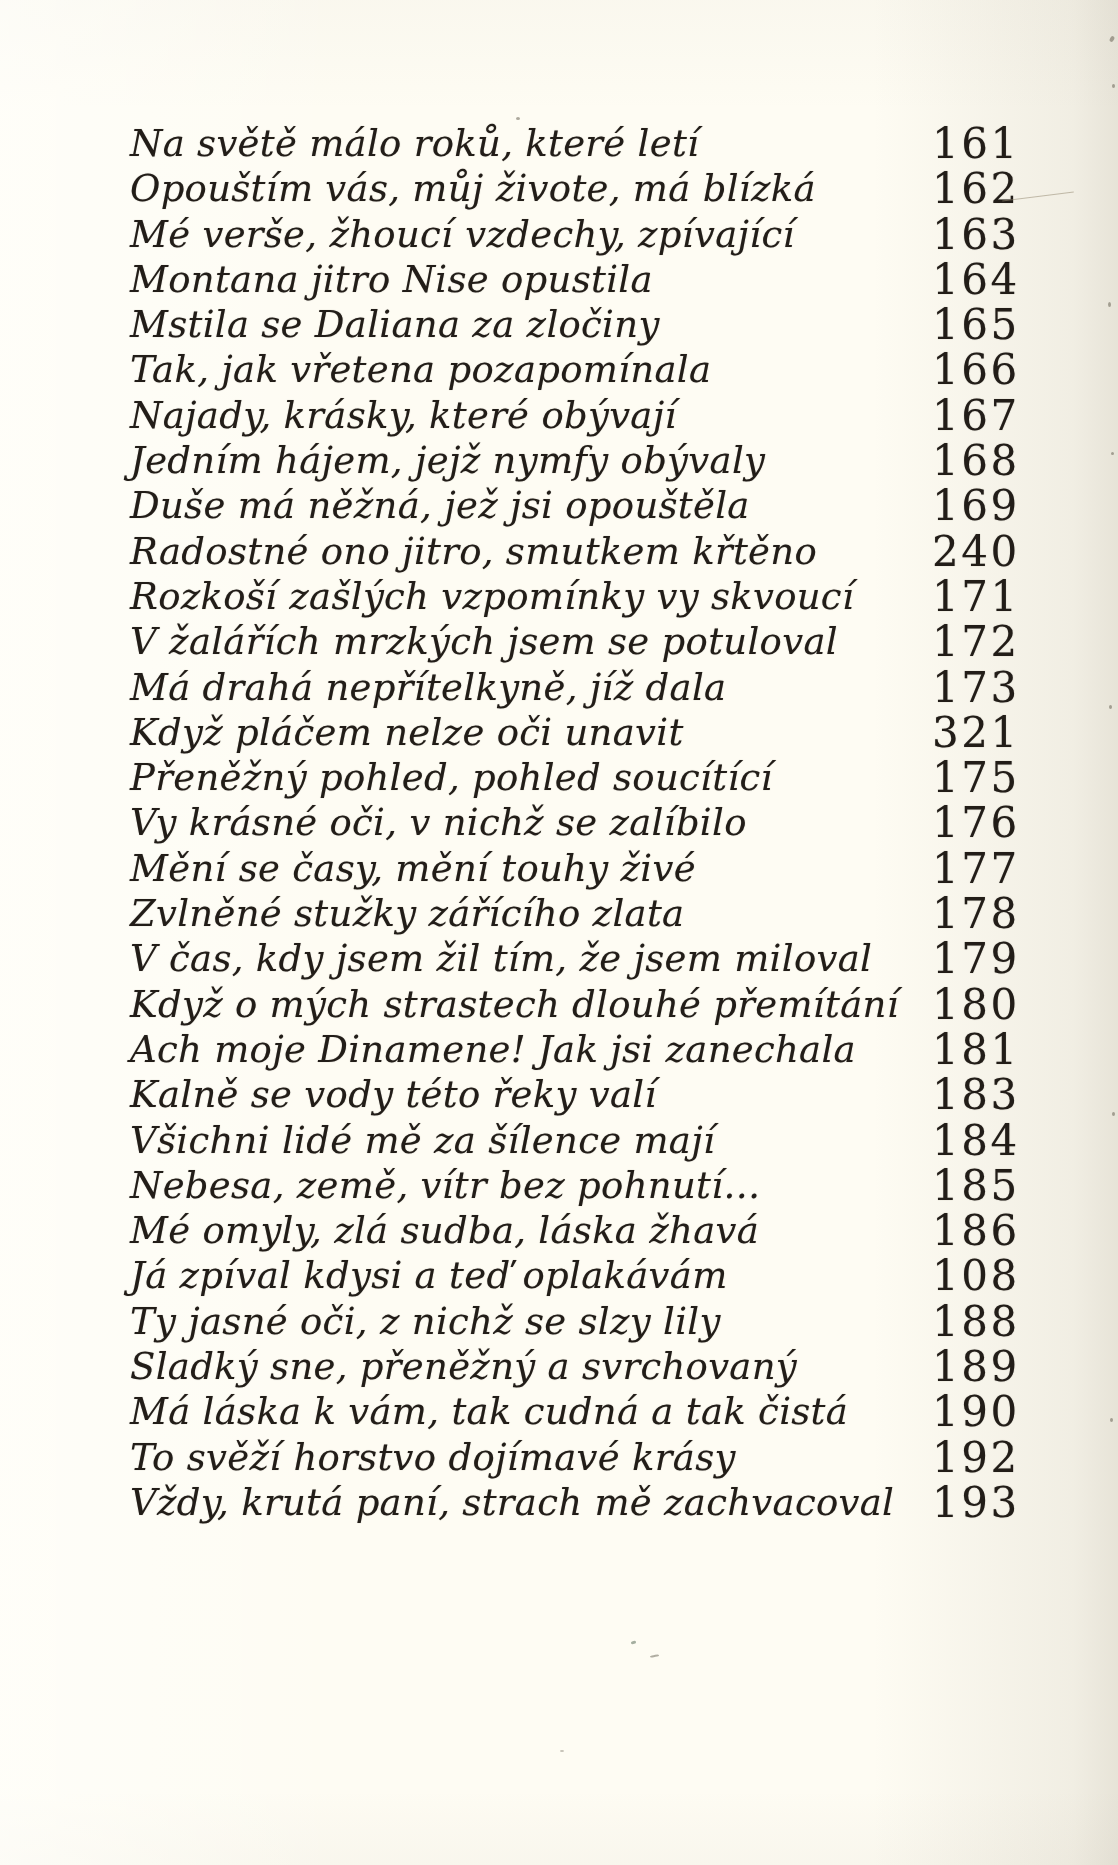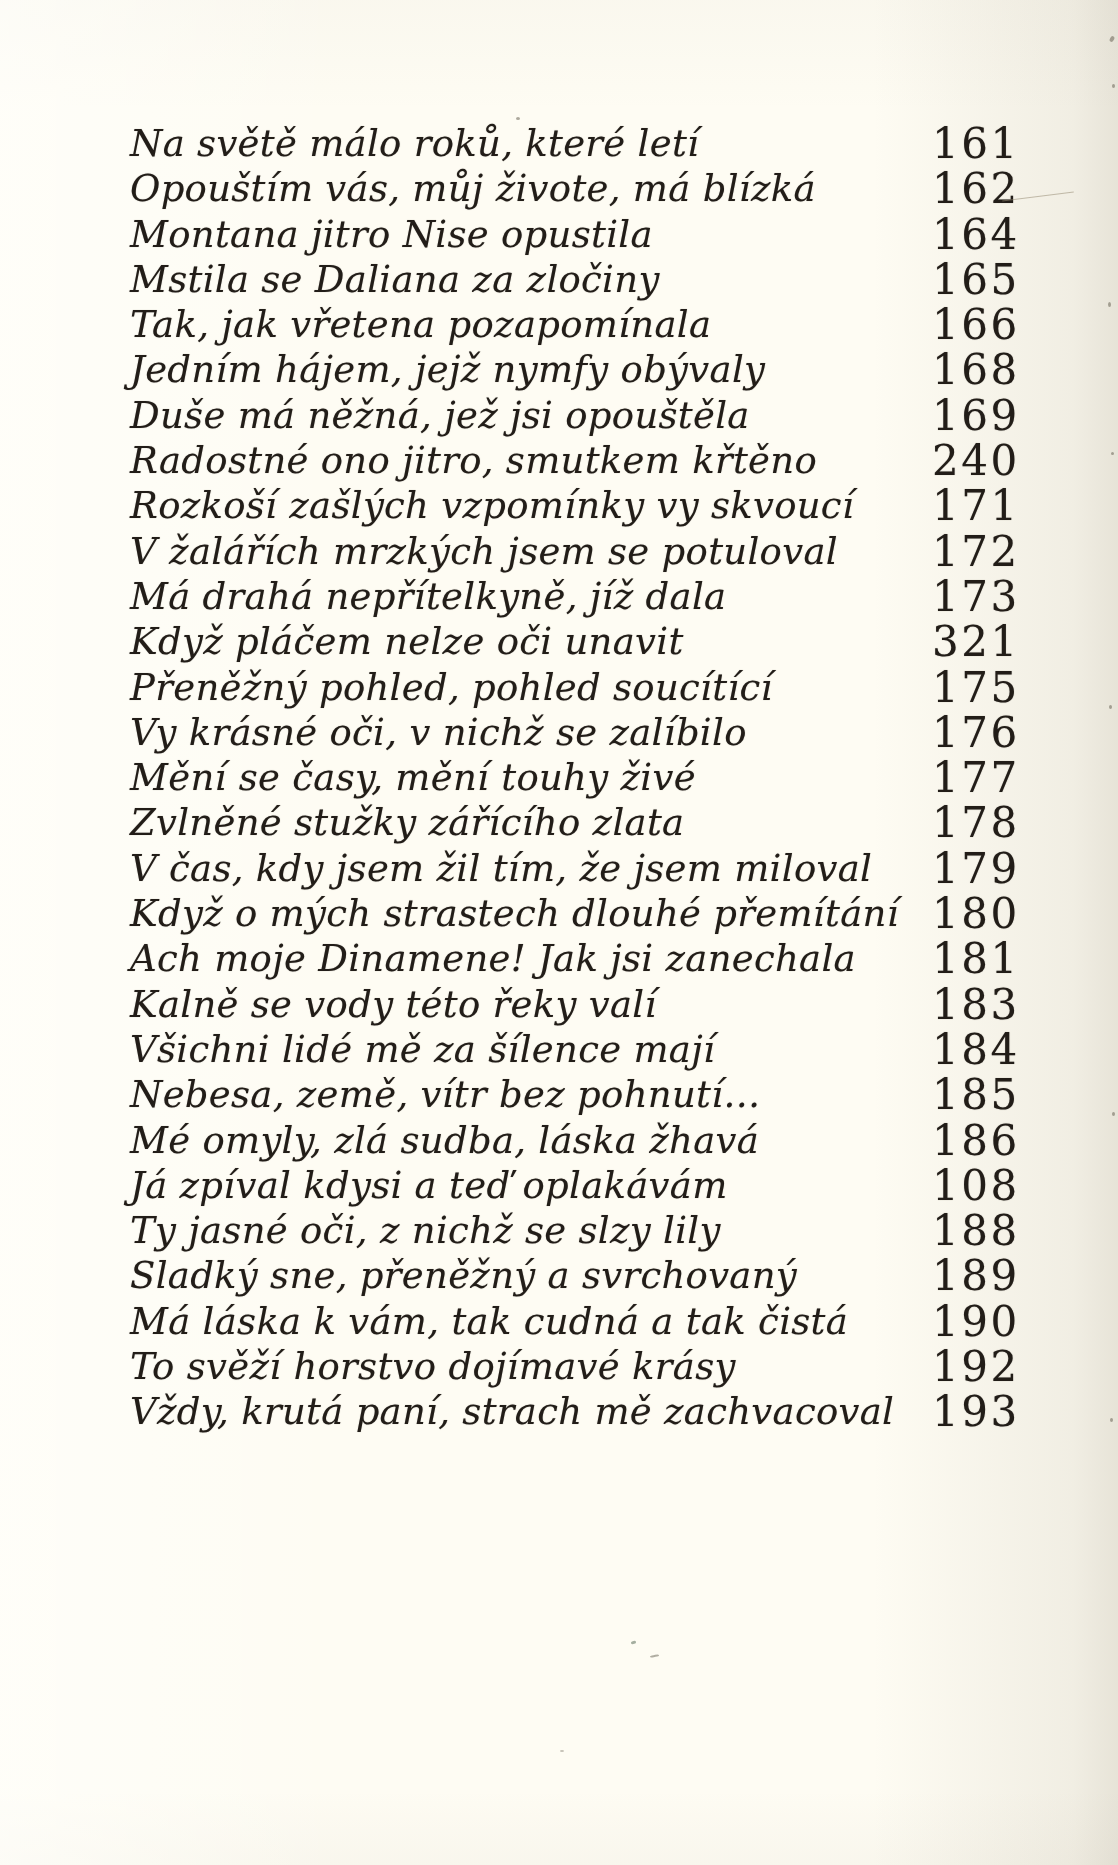--- a/index.html
+++ b/index.html
@@ -94,36 +94,44 @@
   <div class="row">
     <span class="title">Na světě málo roků, které letí</span>
     <span class="pagenum">161</span>
   </div>
 
   <div class="row">
     <span class="title">Opouštím vás, můj živote, má blízká</span>
     <span class="pagenum">162</span>
   </div>
 
+  <div class="row">
+    <span class="title">Mé verše, žhoucí vzdechy, zpívající</span>
+    <span class="pagenum">163</span>
+  </div>
 
   <div class="row">
     <span class="title">Montana jitro Nise opustila</span>
     <span class="pagenum">164</span>
   </div>
 
   <div class="row">
     <span class="title">Mstila se Daliana za zločiny</span>
     <span class="pagenum">165</span>
   </div>
 
   <div class="row">
     <span class="title">Tak, jak vřetena pozapomínala</span>
     <span class="pagenum">166</span>
   </div>
 
+  <div class="row">
+    <span class="title">Najady, krásky, které obývají</span>
+    <span class="pagenum">167</span>
+  </div>
 
   <div class="row">
     <span class="title">Jedním hájem, jejž nymfy obývaly</span>
     <span class="pagenum">168</span>
   </div>
 
   <div class="row">
     <span class="title">Duše má něžná, jež jsi opouštěla</span>
     <span class="pagenum">169</span>
   </div>

